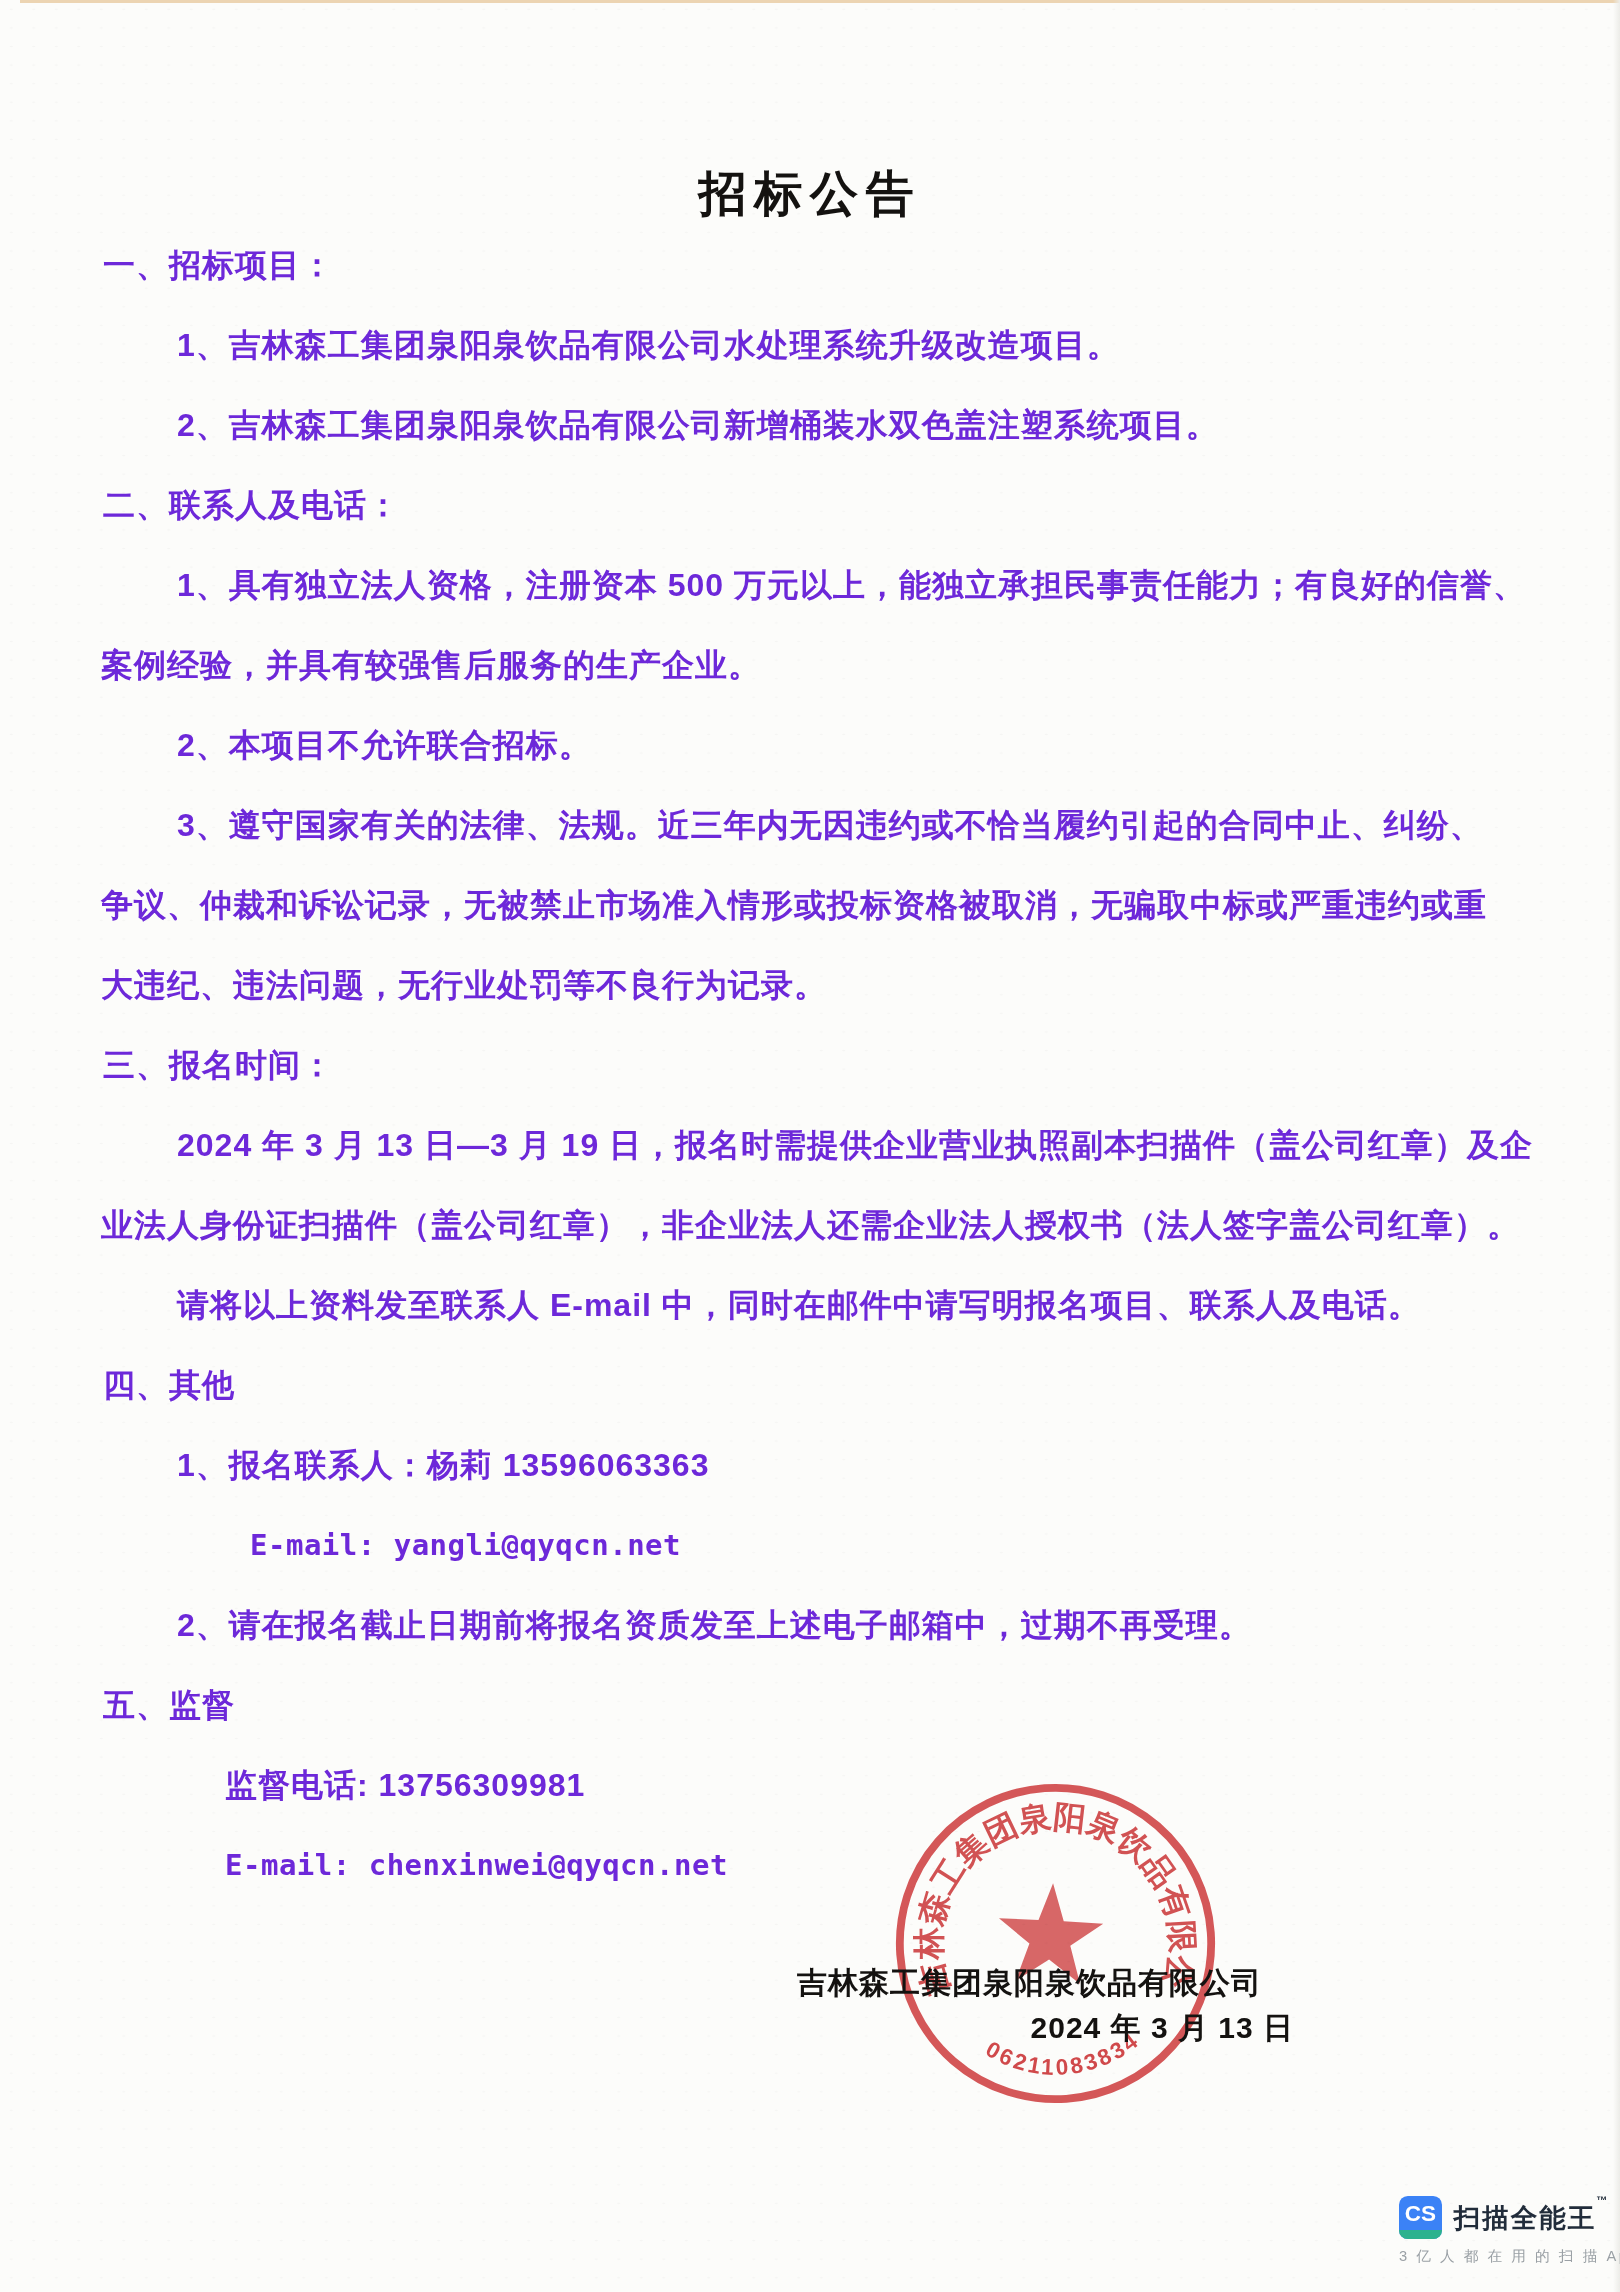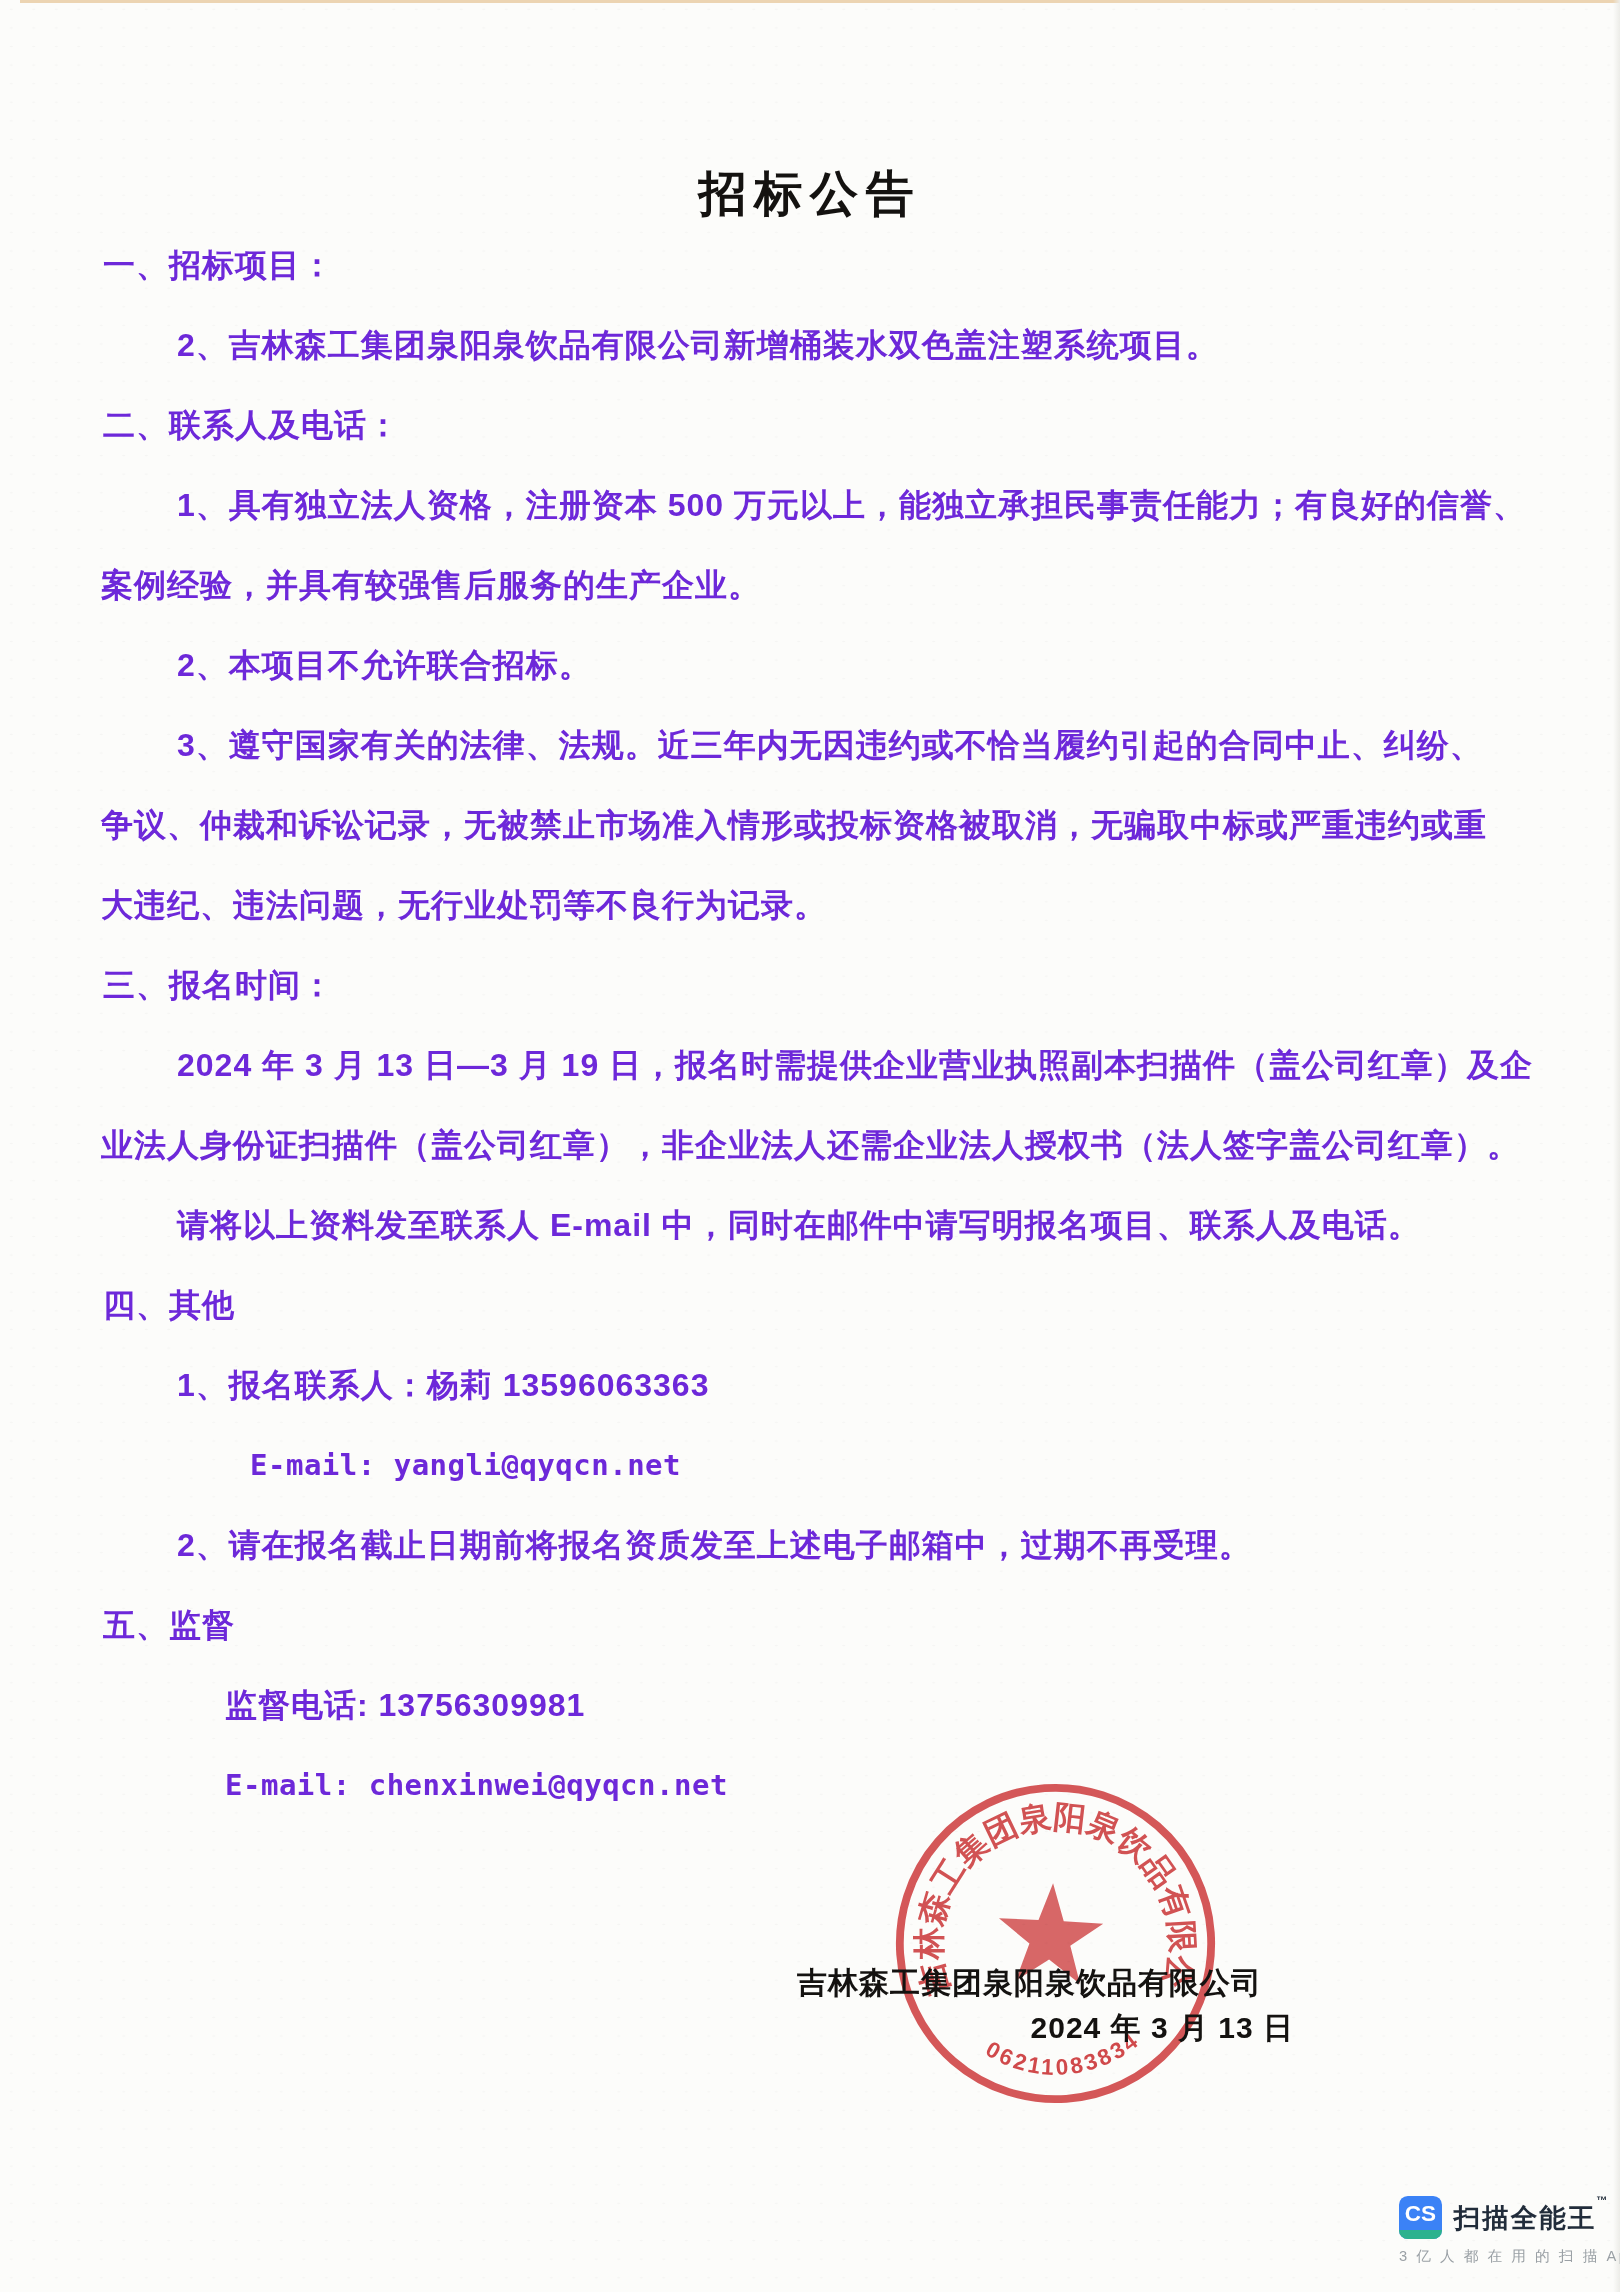--- a/index.html
+++ b/index.html
@@ -48,20 +48,21 @@
 </head>
 <body>
 
 <div class="top-edge"></div>
 <div class="edge-r"></div>
 
 <div class="doc-title">招标公告</div>
 
 <div class="doc">
   <div class="ln sec">一、招标项目：</div>
+  <div class="ln item">1、吉林森工集团泉阳泉饮品有限公司水处理系统升级改造项目。</div>
   <div class="ln item">2、吉林森工集团泉阳泉饮品有限公司新增桶装水双色盖注塑系统项目。</div>
   <div class="ln sec">二、联系人及电话：</div>
   <div class="ln item">1、具有独立法人资格，注册资本 500 万元以上，能独立承担民事责任能力；有良好的信誉、</div>
   <div class="ln cont">案例经验，并具有较强售后服务的生产企业。</div>
   <div class="ln item">2、本项目不允许联合招标。</div>
   <div class="ln item">3、遵守国家有关的法律、法规。近三年内无因违约或不恰当履约引起的合同中止、纠纷、</div>
   <div class="ln cont">争议、仲裁和诉讼记录，无被禁止市场准入情形或投标资格被取消，无骗取中标或严重违约或重</div>
   <div class="ln cont">大违纪、违法问题，无行业处罚等不良行为记录。</div>
   <div class="ln sec">三、报名时间：</div>
   <div class="ln item">2024 年 3 月 13 日—3 月 19 日，报名时需提供企业营业执照副本扫描件（盖公司红章）及企</div>

